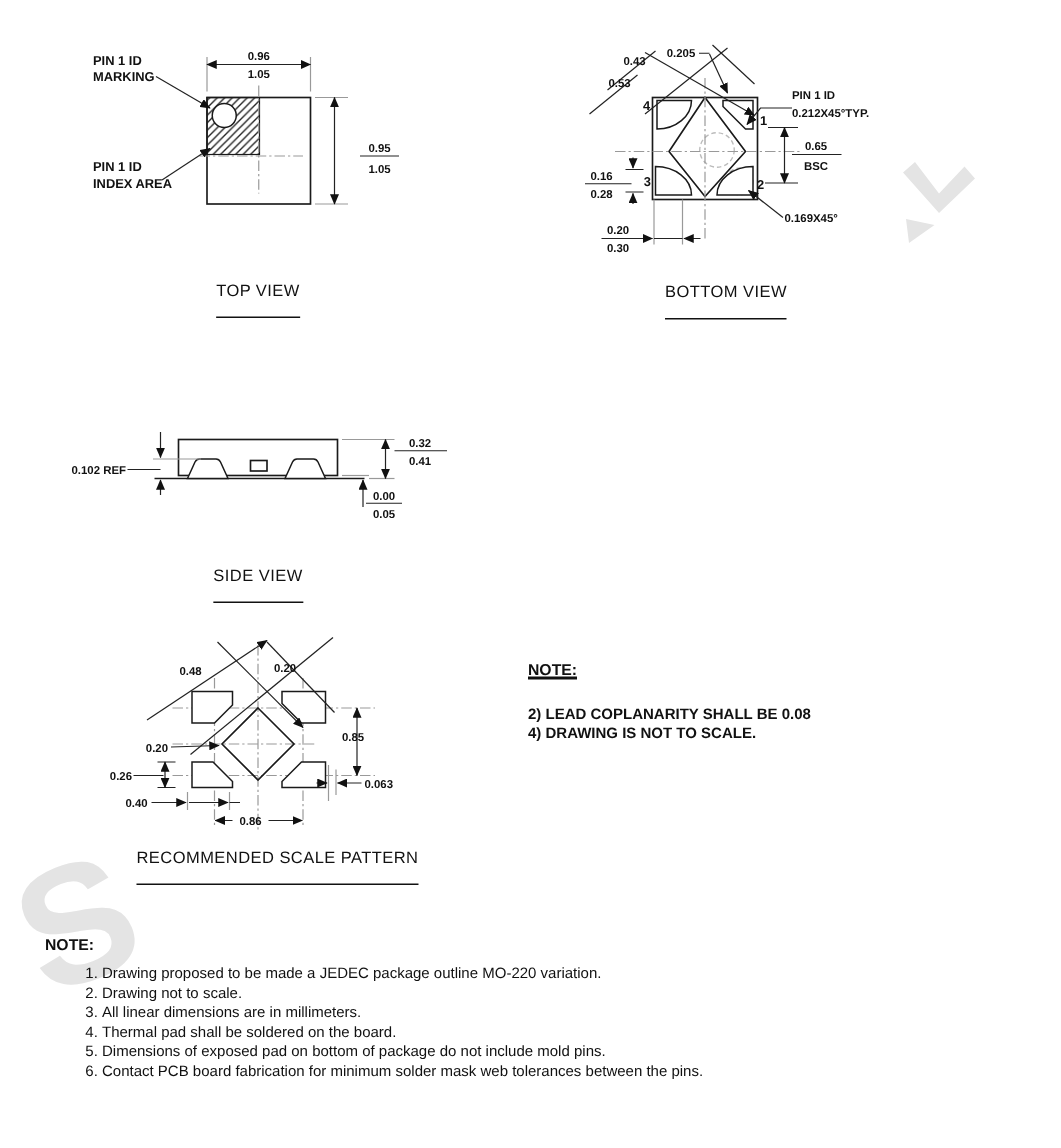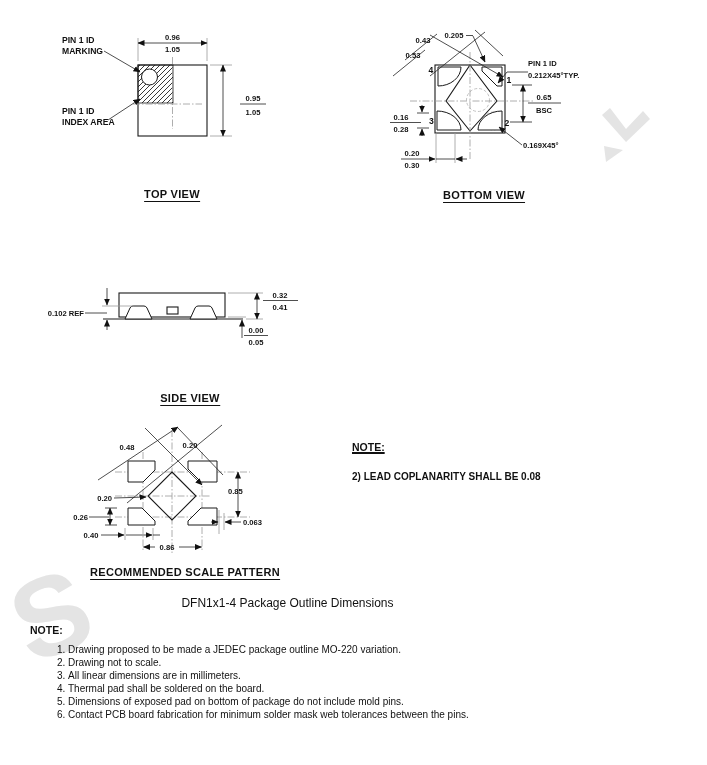--- a/index.html
+++ b/index.html
@@ -12,22 +12,22 @@
   
   svg .ln{stroke:#1a1a1a;stroke-width:1.1;fill:none;}
   svg .pad{stroke:#1a1a1a;stroke-width:1;fill:#ffffff;}
   svg .dim{stroke:#222;stroke-width:0.8;fill:none;}
   svg .ext{stroke:#999;stroke-width:0.8;fill:none;}
   svg .cl{stroke:#999;stroke-width:0.8;fill:none;stroke-dasharray:7 2 1.5 2;}
   svg .dash{stroke:#bbb;stroke-width:0.9;fill:none;stroke-dasharray:3 2;}
   svg text{font-family:"Liberation Sans",sans-serif;font-weight:bold;fill:#111;}
   svg .t8{font-size:7.6px;}
   svg .t9{font-size:8.6px;}
-  .view-title{position:absolute;transform:translateX(-50%);font-weight:bold;font-size:11px;
-              letter-spacing:.3px;border-bottom:1.6px solid #111;padding-bottom:1px;white-space:nowrap;}
+  .view-title{position:absolute;transform:translateX(-50%);font-weight:normal;font-size:11px;
+              letter-spacing:.3px;border-bottom:1.6px solid #111;padding-bottom:11px;white-space:nowrap;}
   
   .notes-block{position:absolute;left:352px;top:441px;width:310px;}
   .notes-block .nb-head{font-weight:bold;font-size:10.5px;text-decoration:underline;
                         text-decoration-thickness:1.5px;margin-bottom:17px;}
   .notes-block .nb-line{font-weight:bold;font-size:10px;line-height:13.4px;white-space:nowrap;}
   
   .caption{position:absolute;left:30px;top:596px;width:515px;text-align:center;font-size:12px;}
   .footer-head{position:absolute;left:30px;top:624px;font-weight:bold;font-size:10.5px;}
   .footer-list{position:absolute;left:30px;top:644px;width:640px;}
   .footer-list ol{margin:0;padding-left:38px;}
@@ -178,21 +178,21 @@
       <line class="ext" x1="198" y1="39" x2="216" y2="39"></line>
       <line class="dim" x1="212" y1="60" x2="212" y2="42" marker-end="url(#sv-a)"></line>
       <line class="dim" x1="214" y1="57.5" x2="238" y2="57.5"></line>
     </g>
     <text class="t8" x="54" y="38" text-anchor="end">0.102 REF</text>
     <text class="t8" x="250" y="20" text-anchor="middle">0.32</text>
     <text class="t8" x="250" y="32" text-anchor="middle">0.41</text>
     <text class="t8" x="226" y="55" text-anchor="middle">0.00</text>
     <text class="t8" x="226" y="67" text-anchor="middle">0.05</text>
   </svg>
-  <div class="view-title" style="left:172px;top:392px;margin-left:18px;">SIDE VIEW</div>
+  <div class="view-title" style="left:172px;top:378px;">SIDE VIEW</div>
 
   <svg class="abs" style="left:65px;top:422px;" width="250" height="140">
     <defs>
       <marker id="lp-a" markerWidth="7" markerHeight="6" refX="6.5" refY="3" orient="auto-start-reverse" markerUnits="userSpaceOnUse">
         <path d="M0,0 L7,3 L0,6 Z" fill="#111"></path>
       </marker>
     </defs>
     <g>
       <line class="cl" x1="107" y1="8" x2="107" y2="132"></line>
       <line class="cl" x1="50" y1="50" x2="185" y2="50"></line>
@@ -245,23 +245,23 @@
     <text class="t8" x="23" y="98" text-anchor="end">0.26</text>
     <text class="t8" x="26" y="116" text-anchor="middle">0.40</text>
     <text class="t8" x="102" y="128" text-anchor="middle">0.86</text>
     <text class="t8" x="178" y="103">0.063</text>
   </svg>
   <div class="view-title" style="left:185px;top:566px;">RECOMMENDED SCALE PATTERN</div>
 
   <div class="notes-block">
     <div class="nb-head">NOTE:</div>
     <div class="nb-line">2) LEAD COPLANARITY SHALL BE 0.08</div>
+    <div class="nb-line">4) DRAWING IS NOT TO SCALE.</div>
   </div>
 
-  <div class="caption">DFN1x1-4 Package Outline Dimensions</div>
   <div class="footer-head">NOTE:</div>
   <div class="footer-list">
     <ol>
       <li>Drawing proposed to be made a JEDEC package outline MO-220 variation.</li>
       <li>Drawing not to scale.</li>
       <li>All linear dimensions are in millimeters.</li>
       <li>Thermal pad shall be soldered on the board.</li>
       <li>Dimensions of exposed pad on bottom of package do not include mold pins.</li>
       <li>Contact PCB board fabrication for minimum solder mask web tolerances between the pins.</li>
     </ol>

